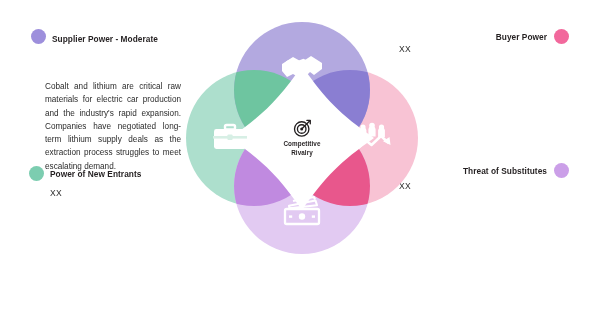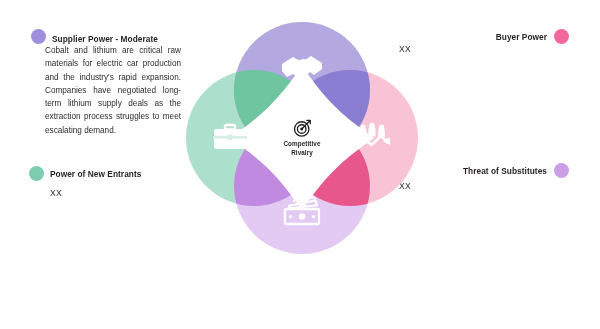--- a/index.html
+++ b/index.html
@@ -43,20 +43,21 @@
     gap: 6px;
   }
   #supplier-body {
     font-size: 8.2px;
     line-height: 1.62;
     color: #2b2b2b;
     text-align: justify;
     text-align-last: left;
     padding-left: 14px;
     padding-right: 2px;
+    margin-top: 36px;
   }
 
   
   #entrants-block {
     position: absolute;
     left: 29px; top: 166px;
     width: 160px;
   }
   #entrants-head {
     display: flex;

